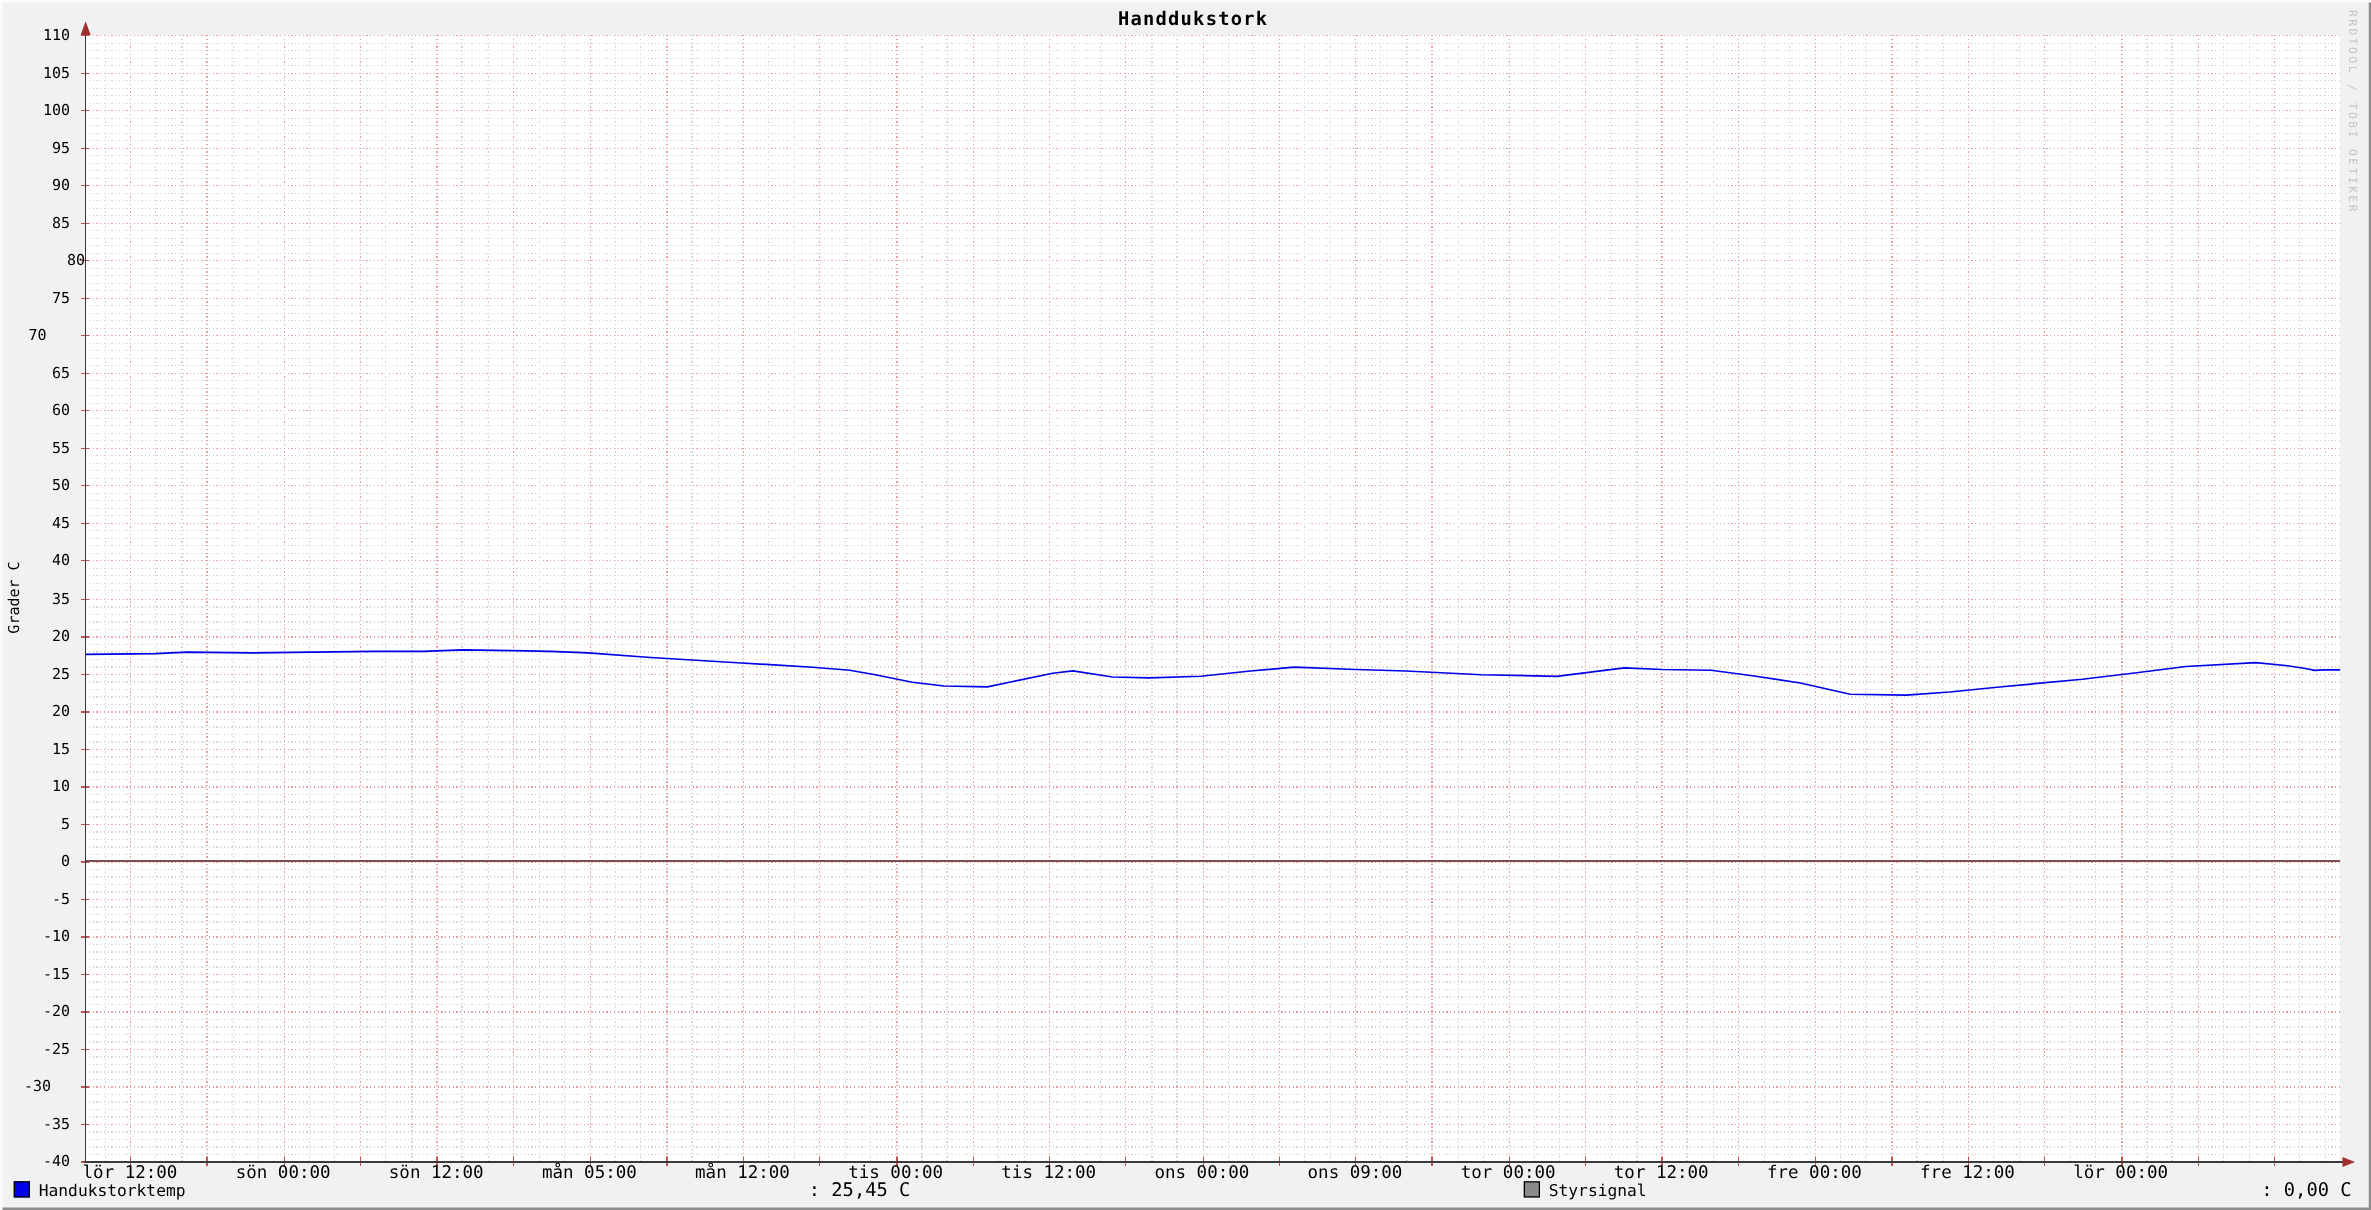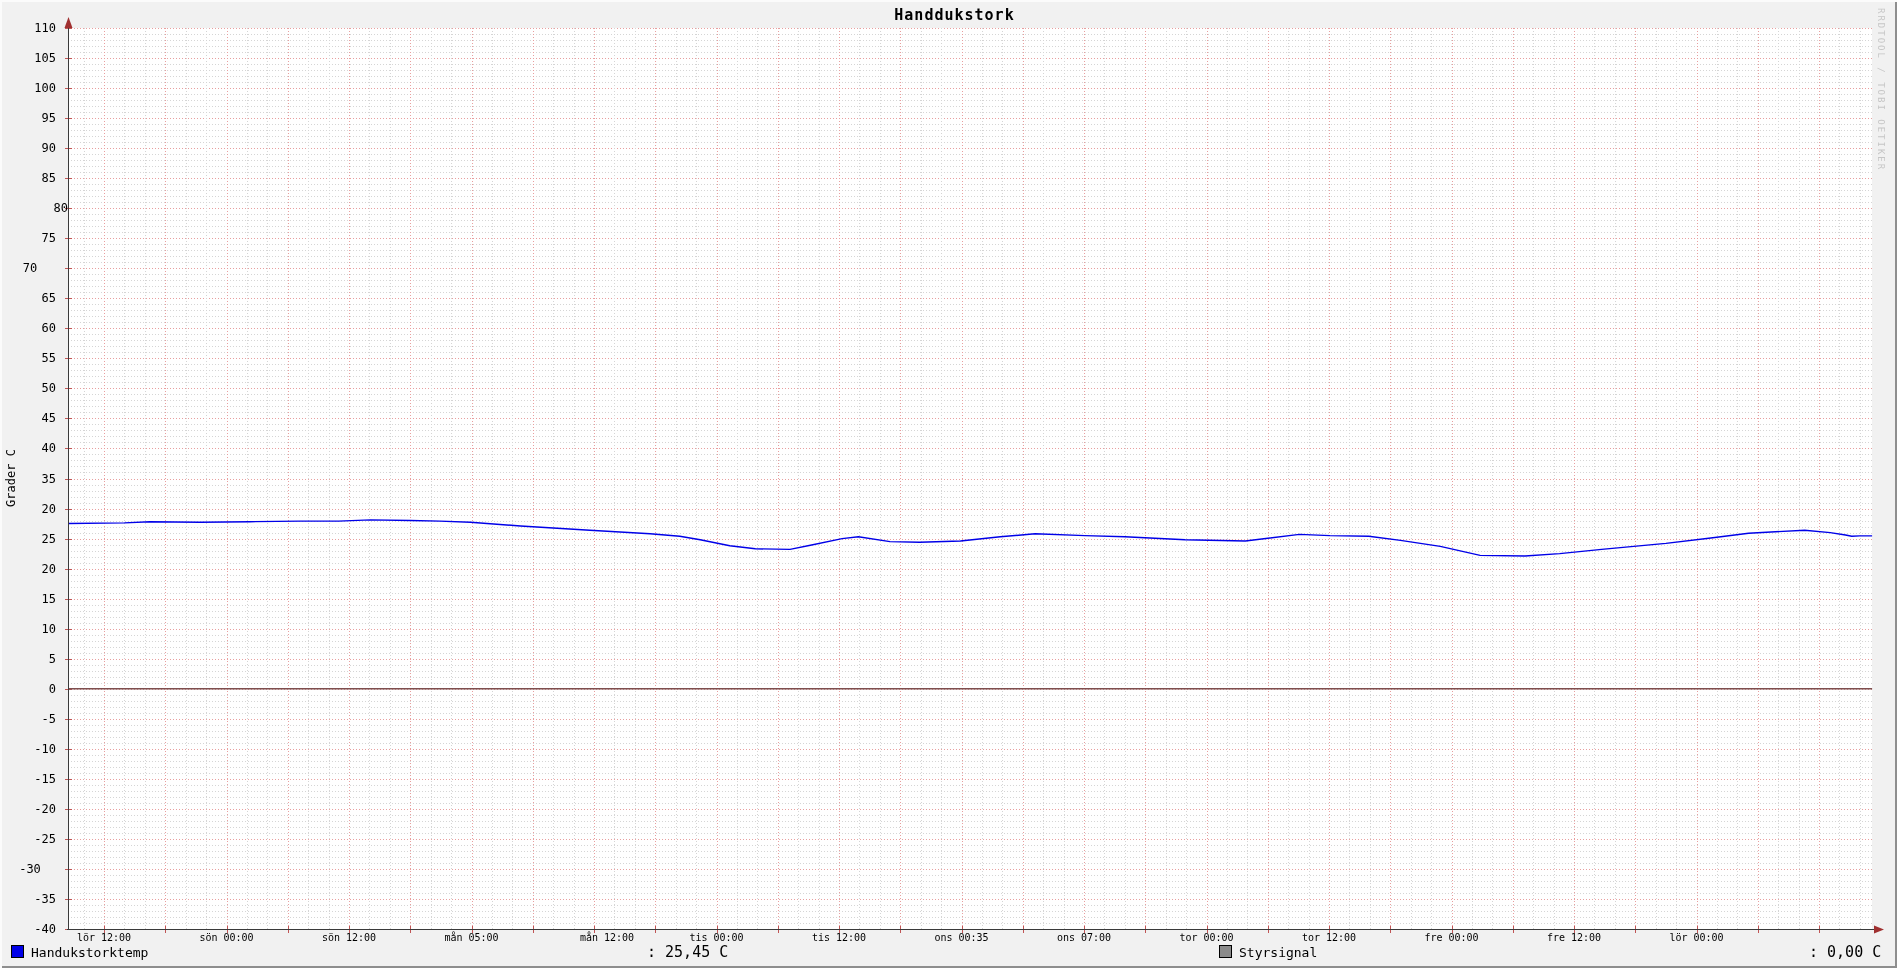--- a/index.html
+++ b/index.html
@@ -19,21 +19,21 @@
     font-size:15px;font-weight:bold;letter-spacing:1px;padding-left:12px;
   }
   .ylabel{
     position:absolute;left:-44px;top:471px;width:110px;text-align:center;
     font-size:12px;transform:rotate(-90deg);
   }
   .ytick{
     position:absolute;width:52px;text-align:right;font-size:12px;line-height:14px;
   }
   .xtick{
-    position:absolute;width:110px;text-align:center;font-size:10px;line-height:14px;top:931px;
+    position:absolute;width:110px;text-align:center;font-size:14px;line-height:14px;top:931px;
   }
   .watermark{
     position:absolute;left:1886px;top:8px;font-size:9px;letter-spacing:2px;
     color:#c6c6c6;white-space:nowrap;
     transform-origin:0 0;transform:rotate(90deg);
   }
   .legend-item{position:absolute;top:945px;font-size:13px;line-height:15px;white-space:nowrap;}
   .legend-item .swatch{
     display:inline-block;width:11px;height:11px;border:1px solid #000;
     vertical-align:-1px;margin-right:7px;background:#888;
@@ -387,25 +387,25 @@
       <div class="ytick" style="left: 4px; top: 831.9px;">-25</div>
       <div class="ytick" style="left: 4px; top: 861.933px; text-align: center;">-30</div>
       <div class="ytick" style="left: 4px; top: 891.967px;">-35</div>
       <div class="ytick" style="left: 4px; top: 922px;">-40</div>
     </div>
   <div id="xticks">
       <div class="xtick" style="left: 49px;">lör 12:00</div>
       <div class="xtick" style="left: 171.5px;">sön 00:00</div>
       <div class="xtick" style="left: 294px;">sön 12:00</div>
       <div class="xtick" style="left: 416.5px;">mån 05:00</div>
-      <div class="xtick" style="left: 552px; text-align: center;">mån 12:00</div>
+      <div class="xtick" style="left: 539px; text-align: center;">mån 12:00</div>
       <div class="xtick" style="left: 661.5px;">tis 00:00</div>
       <div class="xtick" style="left: 784px;">tis 12:00</div>
-      <div class="xtick" style="left: 906.5px;">ons 00:35</div>
-      <div class="xtick" style="left: 1029px;">ons 07:00</div>
+      <div class="xtick" style="left: 906.5px;">ons 00:00</div>
+      <div class="xtick" style="left: 1029px;">ons 09:00</div>
       <div class="xtick" style="left: 1151.5px;">tor 00:00</div>
       <div class="xtick" style="left: 1274px;">tor 12:00</div>
       <div class="xtick" style="left: 1396.5px;">fre 00:00</div>
       <div class="xtick" style="left: 1519px;">fre 12:00</div>
       <div class="xtick" style="left: 1641.5px;">lör 00:00</div>
     </div>
 
   <div class="watermark">RRDTOOL / TOBI OETIKER</div>
 
   <div class="legend-item" style="left:11px">

